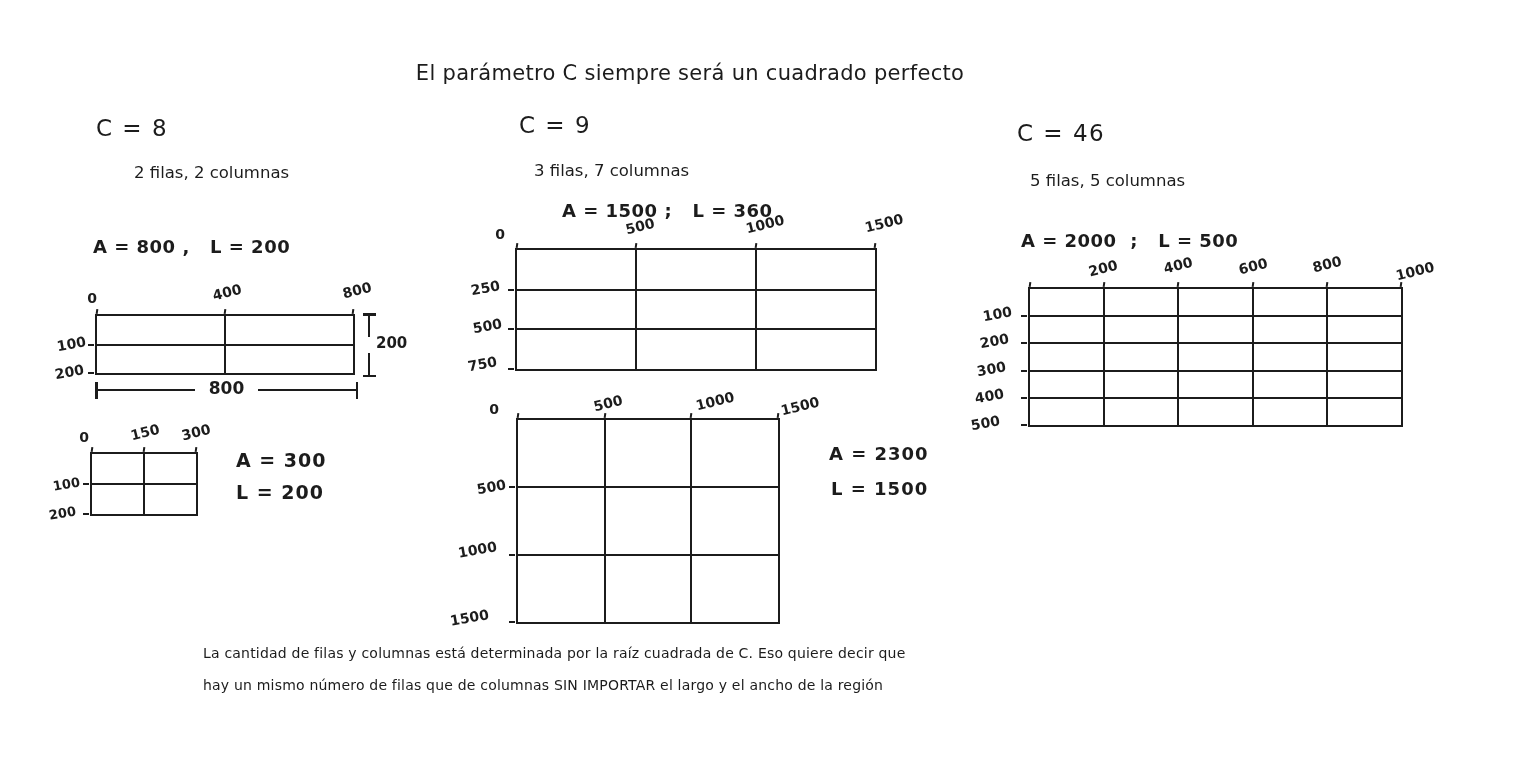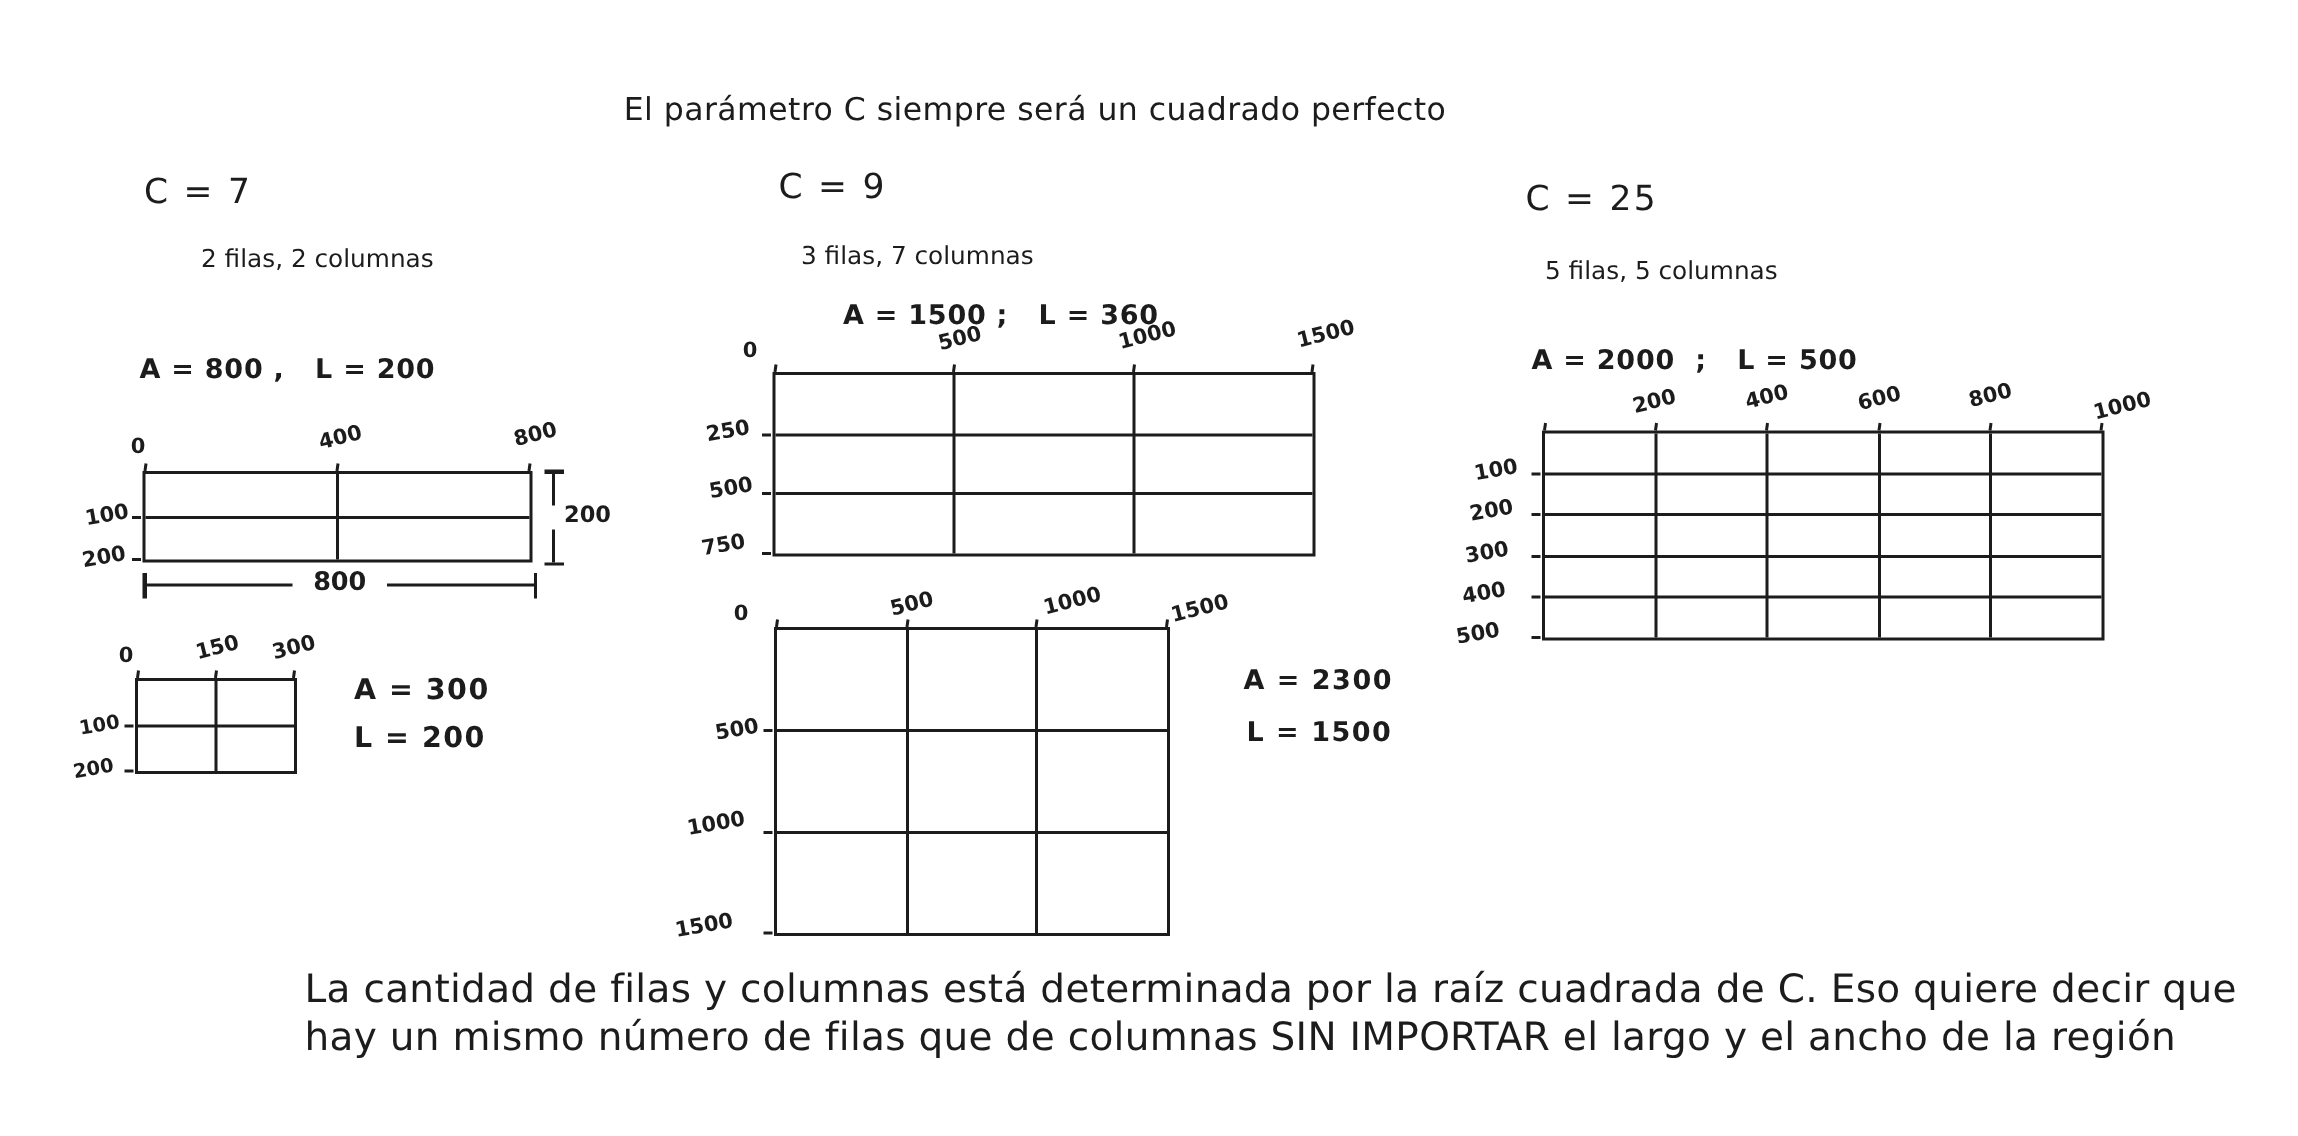--- a/index.html
+++ b/index.html
@@ -8,21 +8,21 @@
   body {
     width: 1532px; height: 757px; position: relative; overflow: hidden;
     font-family: "DejaVu Sans", sans-serif; color: var(--ink);
   }
   .abs { position: absolute; white-space: pre; }
   .title { font-size: 21px; letter-spacing: .3px; margin-top: 23px; }
   .c-label { font-size: 23px; letter-spacing: 1.5px; }
   .rc-label { font-size: 16.5px; text-align: center; }
   .params { font-size: 18px; font-weight: 700; letter-spacing: .5px; }
   .side-label { font-size: 19px; font-weight: 700; letter-spacing: 1px; text-align: right; }
-  .footer-text { font-size: 26px; letter-spacing: .2px; }
+  .footer-text { font-size: 14px; letter-spacing: .2px; }
 
   .grid { position: absolute; border: 2px solid var(--ink); }
   .vline { position: absolute; top: 0; bottom: 0; width: 2px; background: var(--ink); transform: translateX(-1px); }
   .hline { position: absolute; left: 0; right: 0; height: 2px; background: var(--ink); transform: translateY(-1px); }
   .tdash { position: absolute; width: 2px; height: 5px; top: -7px; background: var(--ink); transform: translateX(-1px) rotate(8deg); }
   .ldash { position: absolute; width: 6px; height: 2px; left: -9px; background: var(--ink); transform: translateY(-1px); }
 
   .tick { position: absolute; font-size: 14px; font-weight: 700; white-space: pre; }
   .tick.top { width: 44px; text-align: center; }
   .tick.left { width: 32px; text-align: right; }
@@ -38,21 +38,21 @@
   .dim-v .vcap { height: 2.5px; width: 13px; background: var(--ink); }
   .dim-v .vdline { width: 2.5px; flex: 1; background: var(--ink); }
   .dim-v .vgap { height: 16px; }
   .dim-v-text { position: absolute; font-weight: 700; font-size: 15px; white-space: pre; }
 </style>
 </head>
 <body>
 
 <div class="abs title" style="left:0; top:38; width:1380px; top:38px; text-align:center;">El parámetro C siempre será un cuadrado perfecto</div>
 
-<div class="abs c-label" style="left:96px; top:115px;">C = 7</div>
+<div class="abs c-label" style="left:96px; top:115px;">C = 8</div>
 <div class="abs rc-label" style="left:134px; top:163px;">2 filas, 2 columnas</div>
 <div class="abs params" style="left:93px; top:236px;">A = 800 ,   L = 200</div>
 
 <div class="grid" style="left:95px; top:314px; width:260px; height:61px;">
     <div class="vline" style="left: 50%;"></div>
     <div class="hline" style="top: 50%;"></div>
     <div class="tdash" style="left: 0%;"></div>
     <div class="tdash" style="left: 50%;"></div>
     <div class="tdash" style="left: 100%;"></div>
     <div class="ldash" style="top: 50%;"></div>
@@ -139,21 +139,21 @@
 <span class="tick top" style="left:472px; top:401px;">0</span>
 <span class="tick top slant" style="left:586px; top:395px;">500</span>
 <span class="tick top slant" style="left:693px; top:393px;">1000</span>
 <span class="tick top slant" style="left:778px; top:398px;">1500</span>
 <span class="tick left slant2" style="left:474px; top:479px;">500</span>
 <span class="tick left slant2" style="left:458px; top:542px;">1000</span>
 <span class="tick left slant2" style="left:450px; top:610px;">1500</span>
 <div class="abs side-label" style="left:829px; top:443px; font-size:18px;">A = 2300</div>
 <div class="abs side-label" style="left:831px; top:478px; font-size:18px;">L = 1500</div>
 
-<div class="abs c-label" style="left:1017px; top:120px;">C = 25</div>
+<div class="abs c-label" style="left:1017px; top:120px;">C = 46</div>
 <div class="abs rc-label" style="left:1030px; top:171px;">5 filas, 5 columnas</div>
 <div class="abs params" style="left:1021px; top:230px;">A = 2000  ;   L = 500</div>
 
 <div class="grid" style="left:1028px; top:287px; width:375px; height:140px;">
     <div class="vline" style="left: 20%;"></div>
     <div class="vline" style="left: 40%;"></div>
     <div class="vline" style="left: 60%;"></div>
     <div class="vline" style="left: 80%;"></div>
     <div class="hline" style="top: 20%;"></div>
     <div class="hline" style="top: 40%;"></div>

